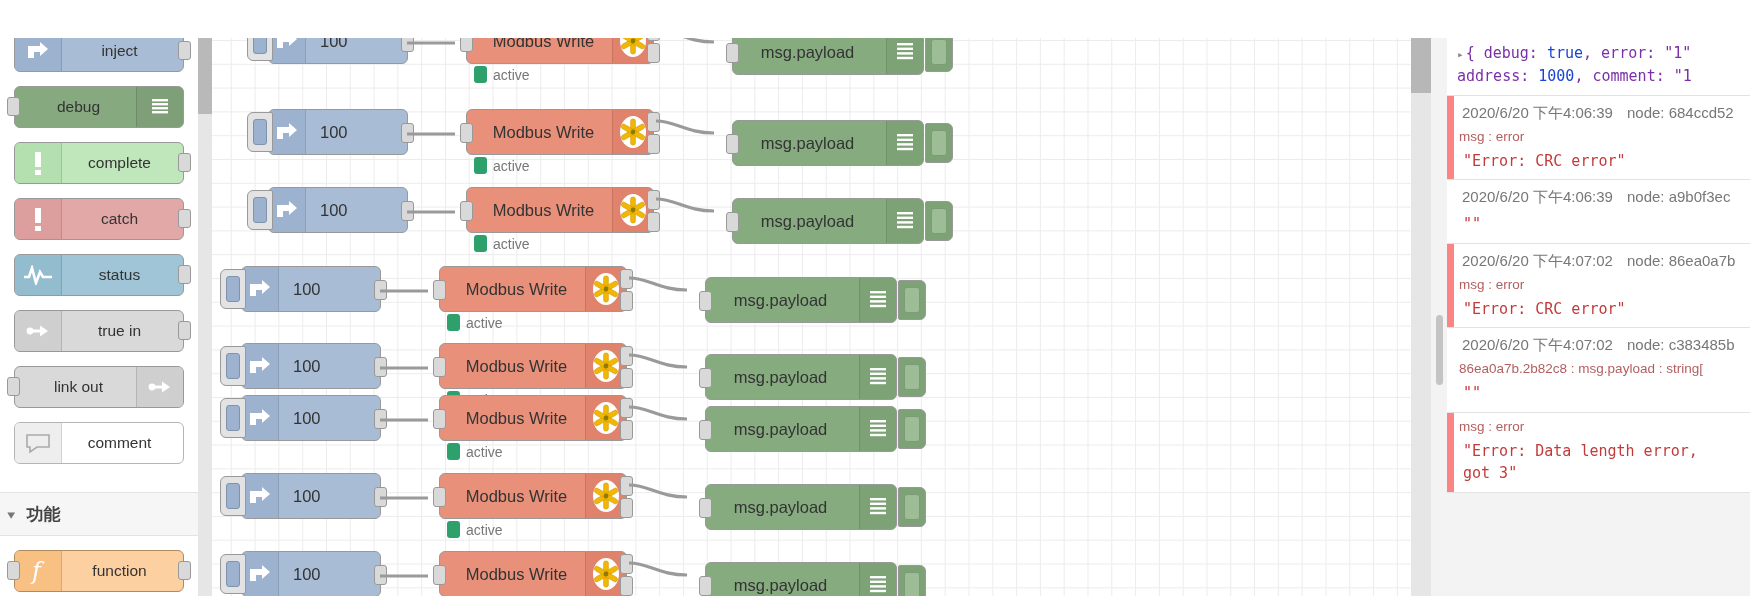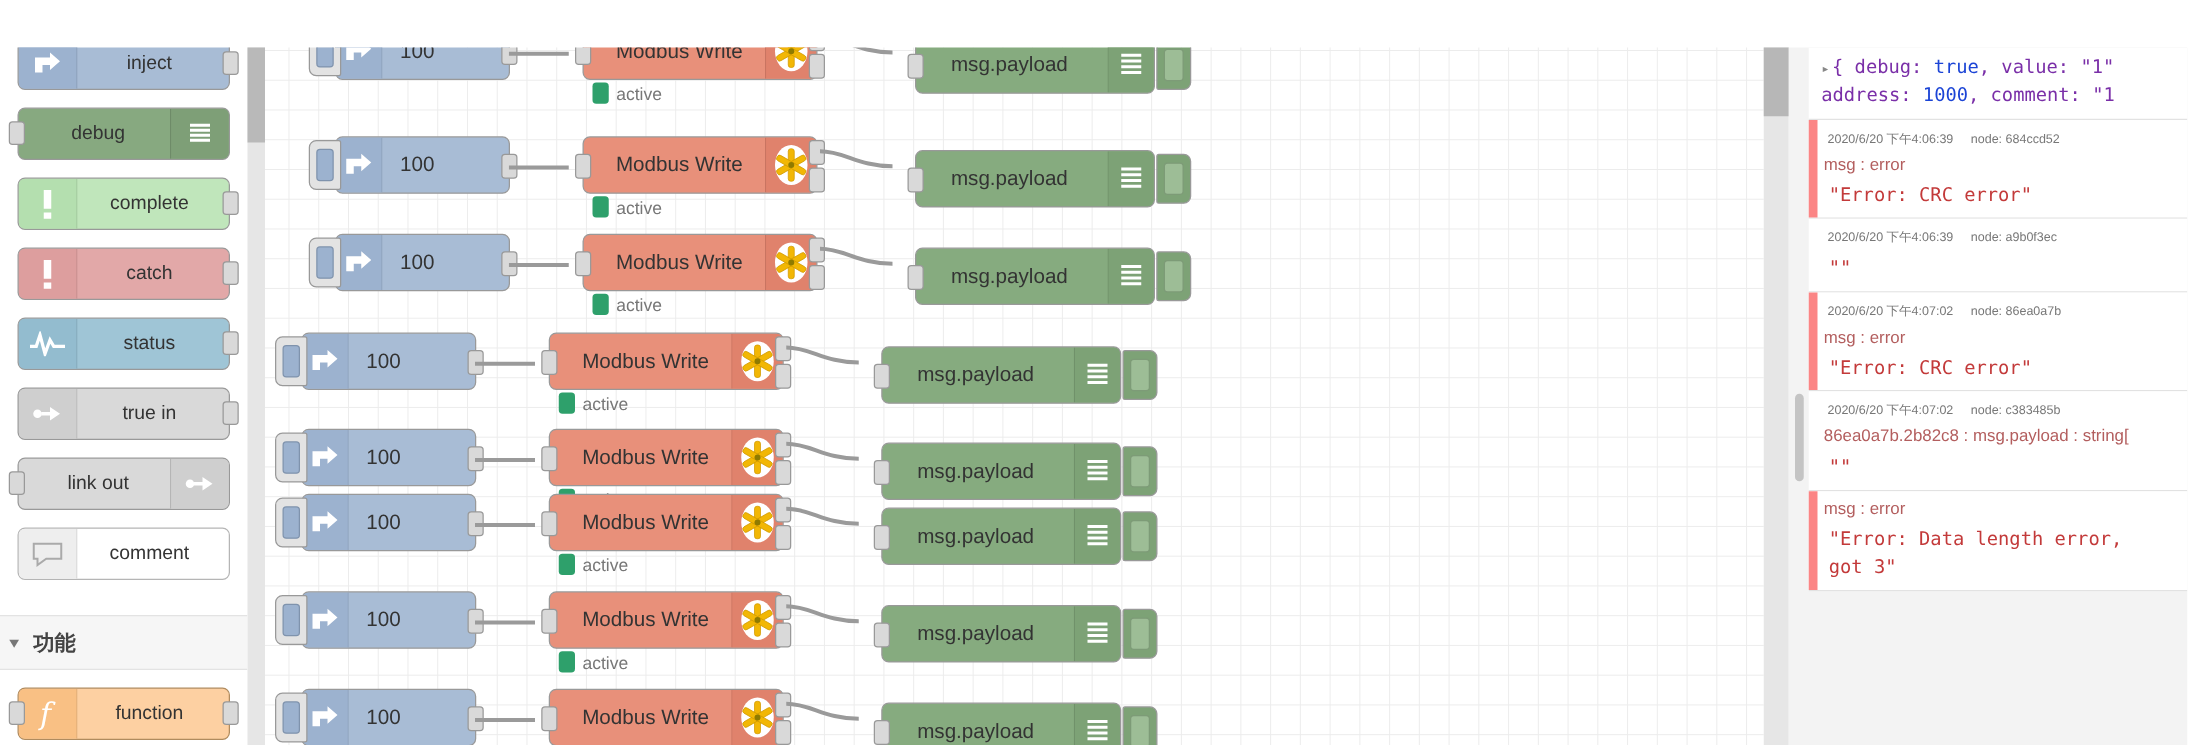--- a/index.html
+++ b/index.html
@@ -166,21 +166,21 @@
   .dbg-sb .thumb{position:absolute;left:0;top:277px;width:7px;height:70px;background:#c4c4c4;border-radius:4px;}
   .dbg-list{position:absolute;left:16px;top:0;width:303px;}
 
   .dbg-msg{
     position:relative;background:#fff;border-bottom:1px solid #e2e2e2;
     padding:6px 4px 7px 12px;box-sizing:border-box;
   }
   .dbg-msg.err::before{
     content:"";position:absolute;left:0;top:0;bottom:0;width:7px;background:#fb8585;
   }
-  .dbg-head{font-size:10px;color:#777;white-space:nowrap;
+  .dbg-head{font-size:15px;color:#777;white-space:nowrap;
     padding:2px 0 6px 3px;letter-spacing:0;}
   .dbg-head .node-id{margin-left:14px;}
   .dbg-topic{font-size:13.5px;color:#b35e5e;white-space:nowrap;padding-bottom:6px;padding-left:0;}
   .dbg-val{
     font-family:"DejaVu Sans Mono","Liberation Mono",monospace;
     font-size:15px;color:#c33a3a;white-space:nowrap;padding-left:4px;line-height:1.5;
   }
   .dbg-obj{
     background:#fff;padding:4px 4px 6px 10px;box-sizing:border-box;
     font-family:"DejaVu Sans Mono","Liberation Mono",monospace;
@@ -770,21 +770,21 @@
   </div>
 
   <div class="debugpanel">
     <div class="dbg-sb">
       <div class="thumb"></div>
     </div>
     <div class="dbg-list">
 
       <div class="dbg-obj">
         <div>
-          <span class="arrow">▸</span><span class="tw">{ </span><span class="tk">debug</span><span class="tw">: </span><span class="tb">true</span><span class="tw">, </span><span class="tk">value</span><span class="tw">: </span><span class="tw">"1"</span>
+          <span class="arrow">▸</span><span class="tw">{ </span><span class="tk">debug</span><span class="tw">: </span><span class="tb">true</span><span class="tw">, </span><span class="tk">error</span><span class="tw">: </span><span class="tw">"1"</span>
         </div>
         <div>
           <span class="tk">address</span><span class="tw">: </span><span class="tb">1000</span><span class="tw">, </span><span class="tk">comment</span><span class="tw">: </span><span class="tw">"1</span>
         </div>
       </div>
 
       <div id="dbg-msgs">
           <div class="dbg-msg err">
             <div class="dbg-head"><span>2020/6/20 下午4:06:39</span><span class="node-id">node: 684ccd52</span></div>
             <div class="dbg-topic">msg : error</div>

